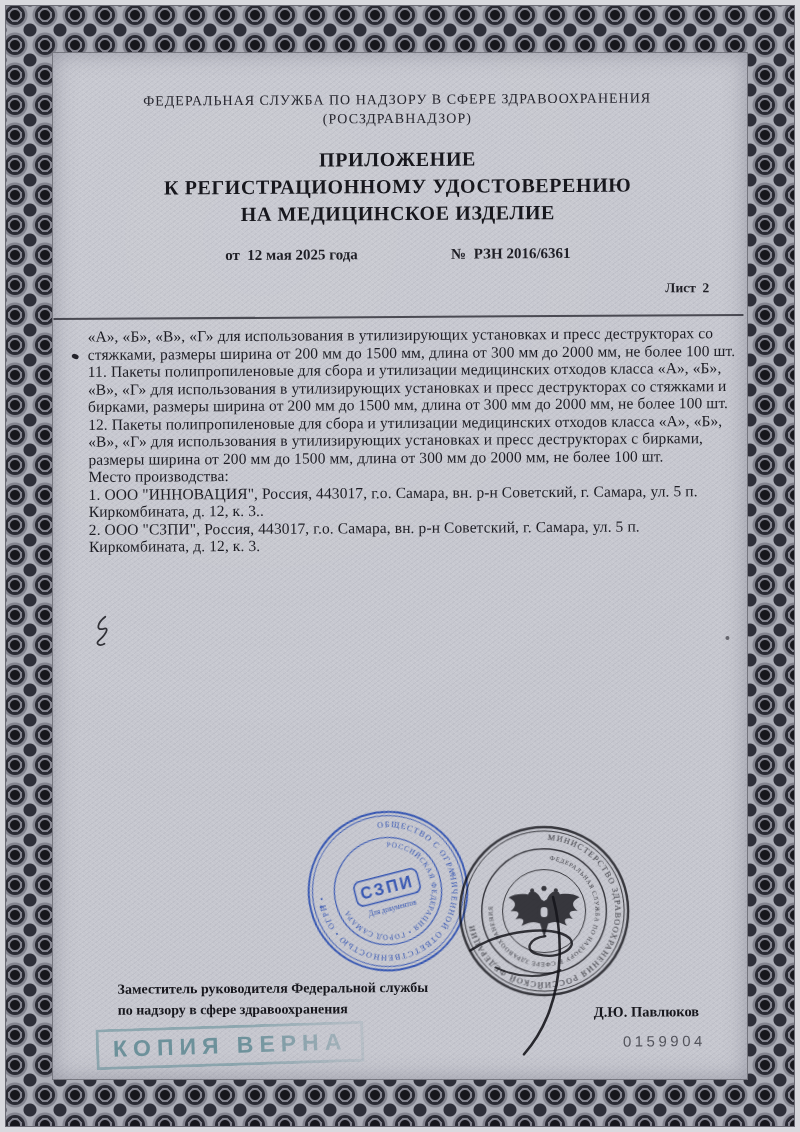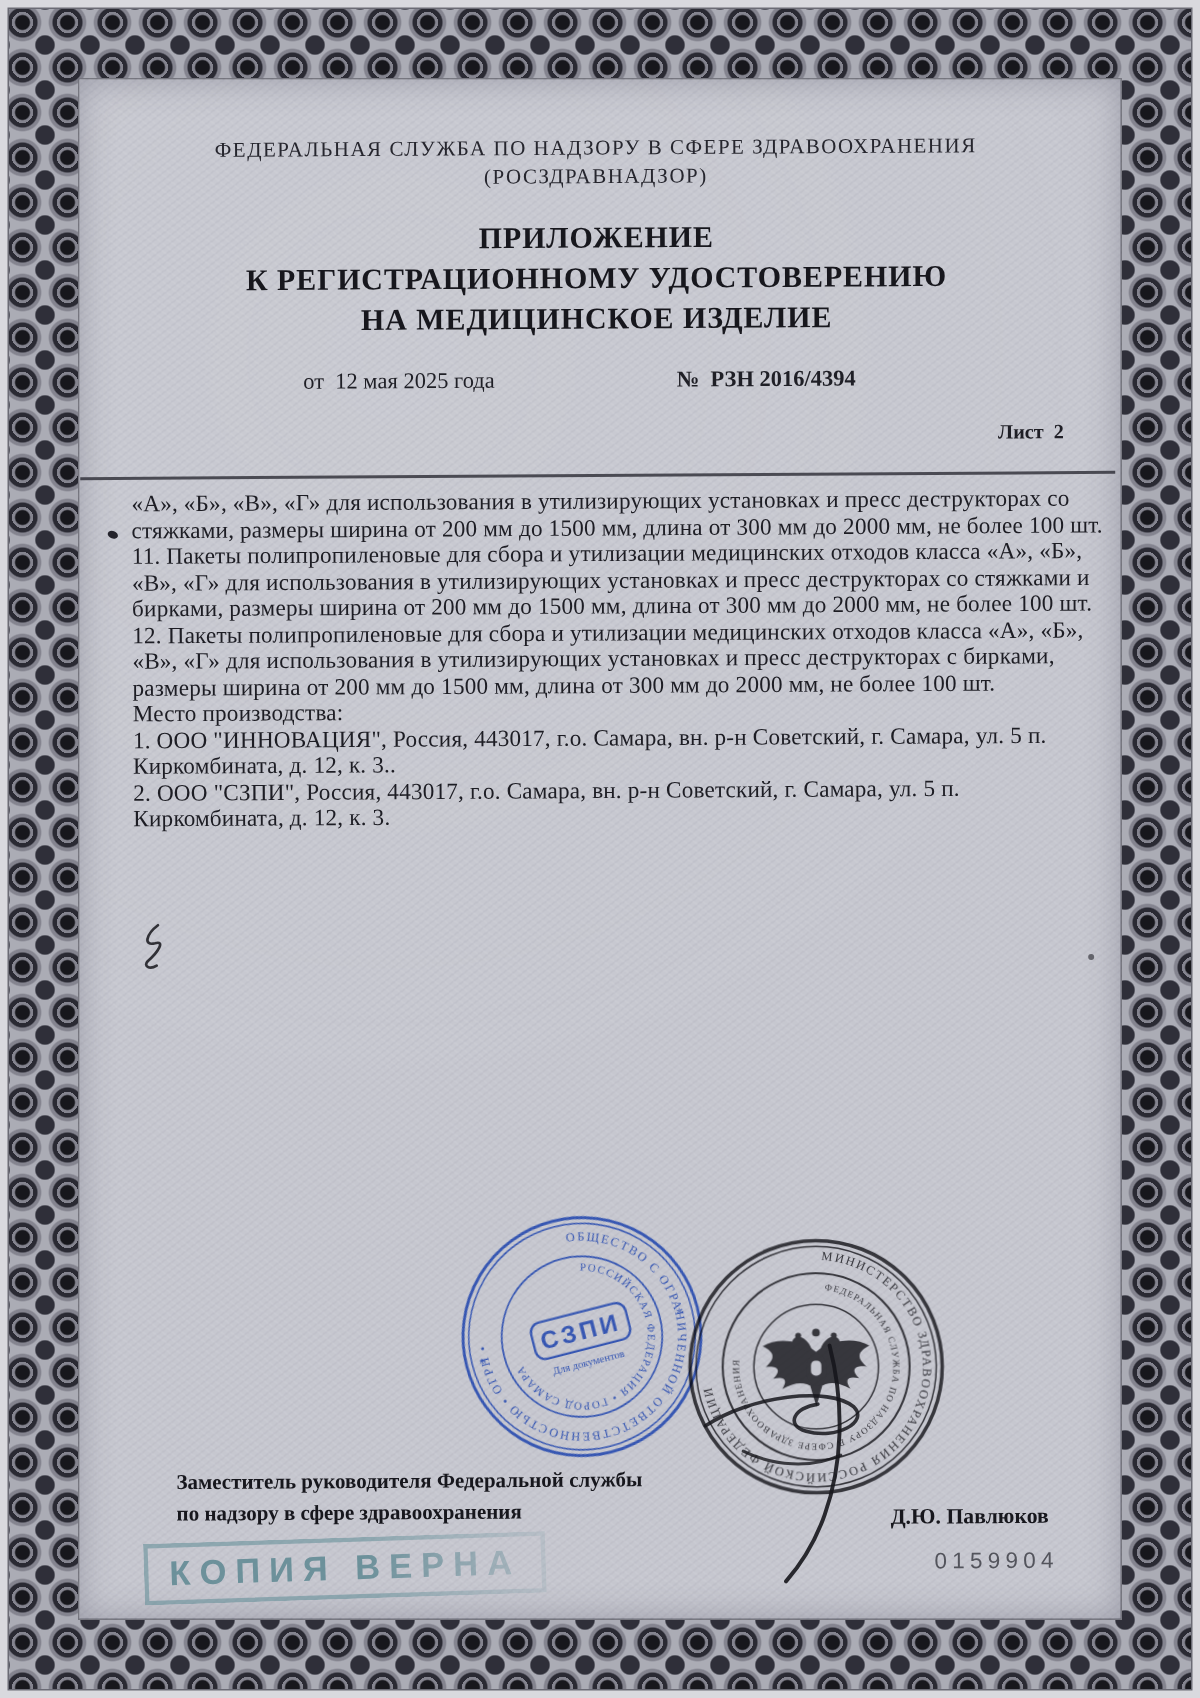--- a/index.html
+++ b/index.html
@@ -39,21 +39,21 @@
     border:1px solid rgba(52,52,62,.55);
     box-shadow: inset 0 0 22px rgba(70,70,88,.35);
   }
   .tilt{position:absolute;inset:0;transform:rotate(-0.35deg);}
 
   .agency{position:absolute;top:37px;left:0;right:0;text-align:center;
     font-size:14px;letter-spacing:1px;line-height:19px;color:#26262e;}
   .doc-title{position:absolute;top:93px;left:0;right:0;text-align:center;
     font-size:20px;font-weight:bold;letter-spacing:.6px;line-height:27px;color:#17171d;}
   .meta-row{position:absolute;top:193px;left:0;right:0;height:22px;}
-  .meta-date{position:absolute;left:151px;font-size:15px;font-weight:normal;white-space:pre;}
+  .meta-date{position:absolute;left:174px;font-size:15px;font-weight:bold;white-space:pre;}
   .meta-number{position:absolute;left:400px;font-size:15px;font-weight:bold;white-space:pre;}
   .sheet{position:absolute;top:229px;right:36px;font-size:13.5px;font-weight:bold;white-space:pre;}
   .rule{position:absolute;top:263px;left:2px;right:2px;height:2px;background:#2b2b33;opacity:.8;}
 
   .body-text{position:absolute;top:273px;left:36px;width:655px;
     font-size:15.5px;line-height:17.5px;letter-spacing:.1px;color:#1d1d24;}
   .body-text p{margin:0;}
 
   .sig-title{position:absolute;left:62px;top:925px;font-size:14px;font-weight:bold;line-height:20.5px;color:#17171d;}
   .signatory{position:absolute;left:538px;top:952px;font-size:14.5px;font-weight:bold;color:#17171d;}
@@ -96,21 +96,21 @@
       </div>
 
       <div class="doc-title">
         <div>ПРИЛОЖЕНИЕ</div>
         <div>К РЕГИСТРАЦИОННОМУ УДОСТОВЕРЕНИЮ</div>
         <div>НА МЕДИЦИНСКОЕ ИЗДЕЛИЕ</div>
       </div>
 
       <div class="meta-row">
         <span class="meta-date">от  12 мая 2025 года</span>
-        <span class="meta-number">№  РЗН 2016/4394</span>
+        <span class="meta-number">№  РЗН 2016/6361</span>
       </div>
 
       <div class="sheet">Лист  2</div>
       <div class="rule"></div>
 
       <div class="body-text">
         <p>«А», «Б», «В», «Г» для использования в утилизирующих установках и пресс деструкторах со стяжками, размеры ширина от 200 мм до 1500 мм, длина от 300 мм до 2000 мм, не более 100 шт.</p>
         <p>11. Пакеты полипропиленовые для сбора и утилизации медицинских отходов класса «А», «Б», «В», «Г» для использования в утилизирующих установках и пресс деструкторах со стяжками и бирками, размеры ширина от 200 мм до 1500 мм, длина от 300 мм до 2000 мм, не более 100 шт.</p>
         <p>12. Пакеты полипропиленовые для сбора и утилизации медицинских отходов класса «А», «Б», «В», «Г» для использования в утилизирующих установках и пресс деструкторах с бирками, размеры ширина от 200 мм до 1500 мм, длина от 300 мм до 2000 мм, не более 100 шт.</p>
         <p>Место производства:</p>

